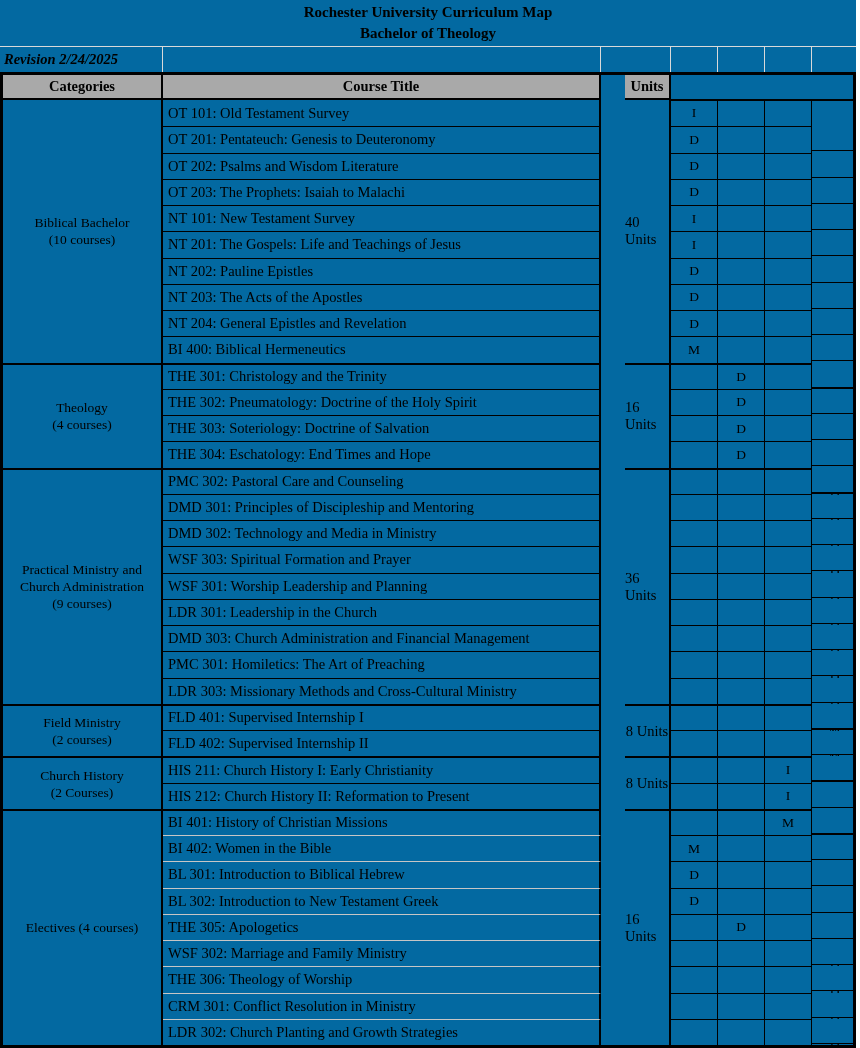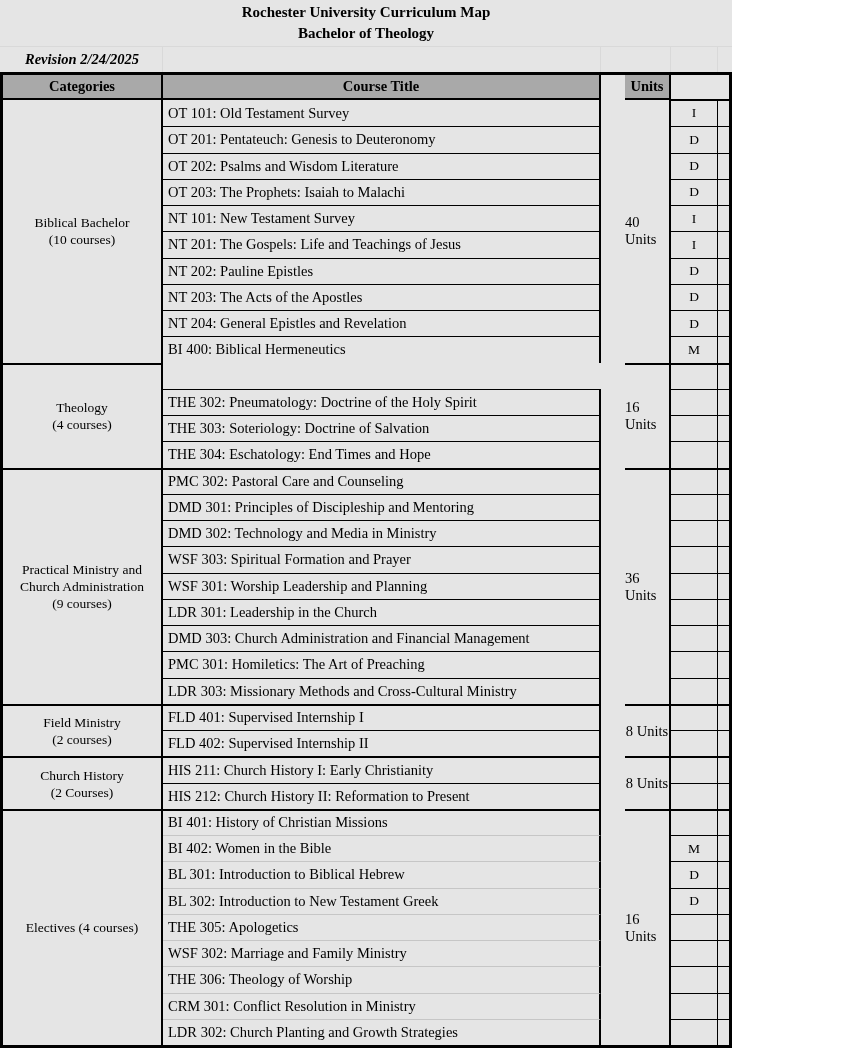--- a/index.html
+++ b/index.html
@@ -1,19 +1,19 @@
 <!DOCTYPE html>
 <html><head>
 <meta charset="utf-8">
 <style>
   html,body{margin:0;padding:0;background:#ffffff;}
   #screen{
     position:relative;
-    width:732px;height:1048px;
-    background:#e5e5e5;
+    width:856px;height:1048px;
+    background:#0369a1;
     font-family:"Liberation Serif", serif;
     color:#000;
     overflow:hidden;
   }
   
   #title-block{
     height:46px;
     display:flex;flex-direction:column;justify-content:center;align-items:center;
     text-align:center;
   }
@@ -23,21 +23,20 @@
     height:26px;
     display:grid;
     grid-template-columns:163px 438px 70px 47px 47px 47px 48px;
     border-top:1px solid #d9d9d9;
     box-sizing:border-box;
   }
   #revision-row .rev-cell{
     border-right:1px solid #d9d9d9;
     display:flex;align-items:center;
     box-sizing:border-box;
-    padding-left:21px;
   }
   #revision-row .rev-cell:last-child{border-right:none;}
   #revision-row .rev-text{
     font-style:italic;font-weight:700;font-size:14.5px;padding-left:4px;
     white-space:nowrap;
   }
   
   #curriculum-table{
     height:976px;
     box-sizing:border-box;
@@ -158,20 +157,21 @@
       <div class="cell course-cell col-course row-inner" style="grid-area: 11 / 2;">BI 400: Biblical Hermeneutics</div>
       <div class="cell plo-cell col-plo row-inner" style="grid-area: 11 / 4;">M</div>
       <div class="cell plo-cell col-plo row-inner" style="grid-area: 11 / 5;"></div>
       <div class="cell plo-cell col-plo row-inner" style="grid-area: 11 / 6;"></div>
       <div class="cell plo-cell col-plo-last row-inner" style="grid-area: 11 / 7;"></div>
       <div class="cell cat-cell col-cat sec-start" style="grid-area: 12 / 1 / span 4;">
         <div>Theology</div>
         <div>(4 courses)</div>
       </div>
       <div class="cell units-cell col-units sec-start" style="grid-area: 12 / 3 / span 4;">16 Units</div>
+      <div class="cell course-cell col-course sec-start" style="grid-area: 12 / 2;">THE 301: Christology and the Trinity</div>
       <div class="cell plo-cell col-plo sec-start" style="grid-area: 12 / 4;"></div>
       <div class="cell plo-cell col-plo sec-start" style="grid-area: 12 / 5;">D</div>
       <div class="cell plo-cell col-plo sec-start" style="grid-area: 12 / 6;"></div>
       <div class="cell plo-cell col-plo-last sec-start" style="grid-area: 12 / 7;"></div>
       <div class="cell course-cell col-course row-inner" style="grid-area: 13 / 2;">THE 302: Pneumatology: Doctrine of the Holy Spirit</div>
       <div class="cell plo-cell col-plo row-inner" style="grid-area: 13 / 4;"></div>
       <div class="cell plo-cell col-plo row-inner" style="grid-area: 13 / 5;">D</div>
       <div class="cell plo-cell col-plo row-inner" style="grid-area: 13 / 6;"></div>
       <div class="cell plo-cell col-plo-last row-inner" style="grid-area: 13 / 7;"></div>
       <div class="cell course-cell col-course row-inner" style="grid-area: 14 / 2;">THE 303: Soteriology: Doctrine of Salvation</div>

